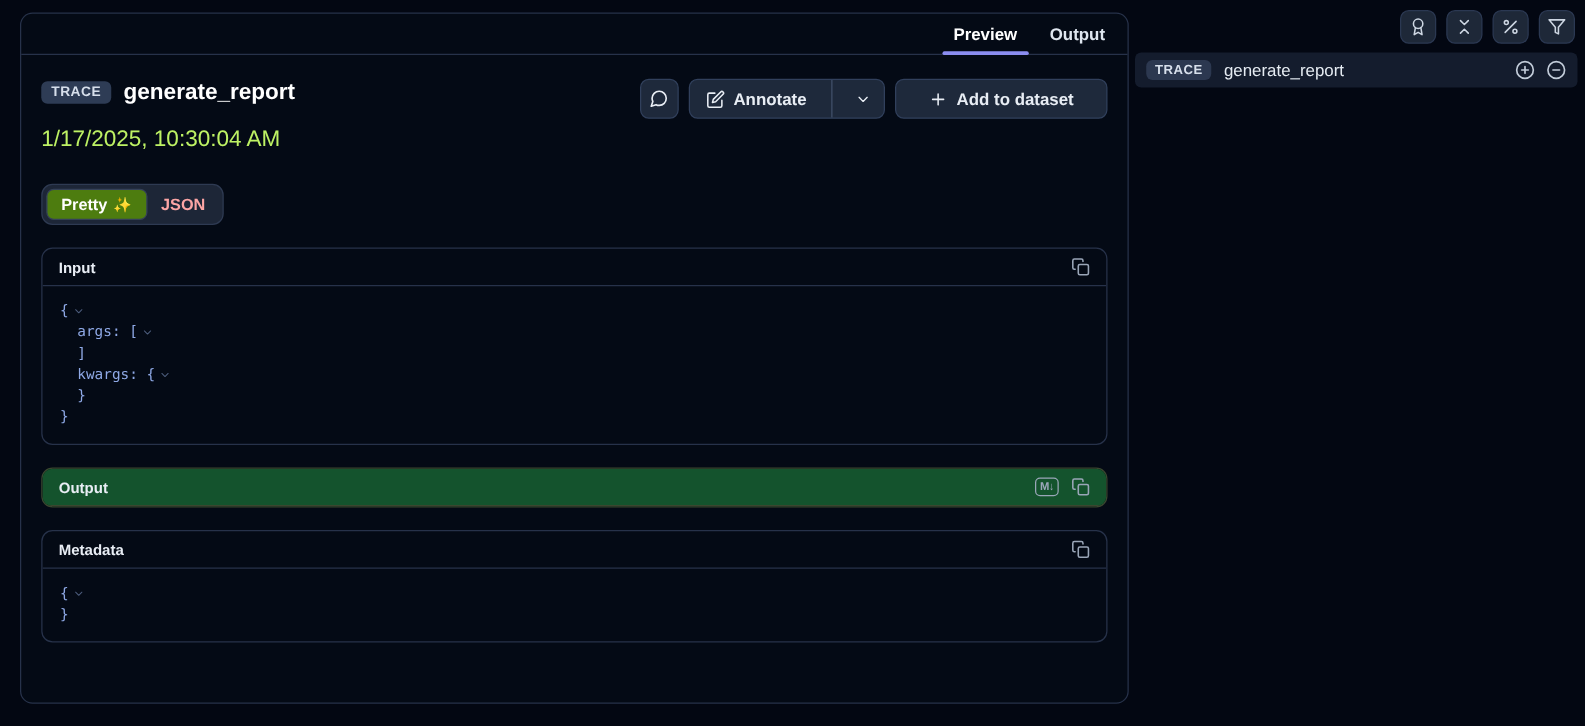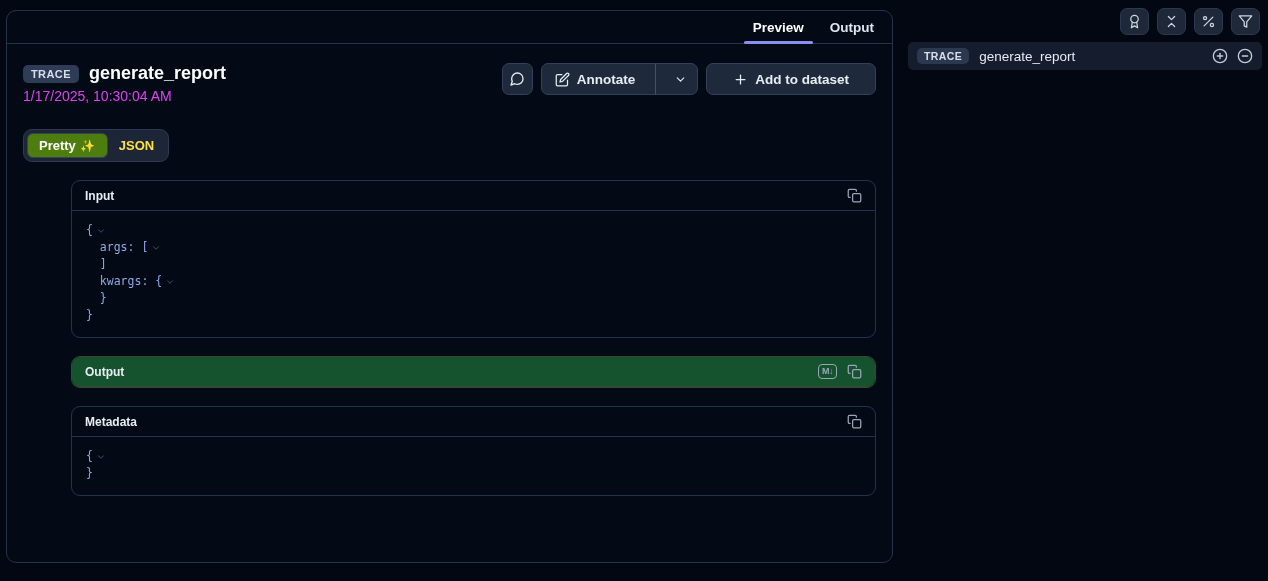--- a/index.html
+++ b/index.html
@@ -3,61 +3,61 @@
 <meta charset="utf-8">
 <style>
   * { margin:0; padding:0; box-sizing:border-box; }
   html,body { width:1268px; height:581px; background:#030712; overflow:hidden;
               font-family:"Liberation Sans", sans-serif; color:#e8edf4; }
 
   svg { display:block; }
   .icon { stroke:currentColor; fill:none; stroke-width:2; stroke-linecap:round; stroke-linejoin:round; }
 
   
-  .main-panel { position:absolute; left:6px; top:10px; width:887px; height:553px;
+  .main-panel { position:absolute; left:16px; top:10px; width:887px; height:553px;
                 border:1px solid #27324a; border-radius:10px; background:#040a15; }
 
   .tabs-header { height:33px; border-bottom:1px solid #27324a; display:flex;
                  justify-content:flex-end; align-items:center; gap:26px; padding-right:18px; }
   .tab { position:relative; font-size:13.5px; font-weight:700; color:#dfe6ef;
          height:33px; display:flex; align-items:center; cursor:pointer; }
   .tab.active { color:#ffffff; }
   .tab.active .tab-underline { position:absolute; left:-9px; right:-9px; bottom:0px;
          height:3px; background:#8b8df0; border-radius:3px; }
 
   .content { padding:0 16px; }
 
   
   .obs-header { margin-top:19px; display:flex; justify-content:space-between; align-items:flex-start; }
   .badge { display:inline-block; background:#2e3c55; color:#d7dfeb; font-size:11px; font-weight:700;
            letter-spacing:.4px; padding:3px 8px; border-radius:5px; }
   .title-row { display:flex; align-items:center; gap:10px; }
   .obs-title { font-size:18px; font-weight:700; color:#ffffff; }
-  .timestamp { margin-top:4px; font-size:14px; color:#d946ef; }
+  .timestamp { margin-top:17px; font-size:18px; color:#bef264; }
 
   .actions { display:flex; gap:8px; align-items:center; }
   .btn { display:flex; align-items:center; gap:7px; height:32px; background:#1e293b;
          border:1px solid #31405c; border-radius:7px; color:#e8edf4; font-size:13.5px;
          font-weight:700; padding:0 26px; cursor:pointer; }
   .btn.icon-only { width:31px; padding:0; justify-content:center; }
   .btn.split { padding:0; }
   .split-main { display:flex; align-items:center; gap:7px; padding:0 13px; height:100%; }
   .split-divider { width:1px; height:100%; background:#41506b; }
   .split-caret { width:34px; height:100%; display:flex; align-items:center; justify-content:center; }
 
   
   .view-toggle { margin-top:25px; display:inline-flex; align-items:center; background:#1d2637;
                  border:1px solid #2e3a52; border-radius:9px; padding:3px; }
-  .seg { font-size:13px; font-weight:700; padding:4px 11px; border-radius:6px; color:#fde047; cursor:pointer; }
+  .seg { font-size:13px; font-weight:700; padding:4px 11px; border-radius:6px; color:#fca5a5; cursor:pointer; }
   .seg.active { background:#4d7c0f; border:1px solid #354158; color:#ffffff;
                 display:flex; align-items:center; gap:5px; }
   .sparkle { font-size:12px; }
 
   
-  .io-panel { margin-top:18px; border:1px solid #27324a; border-radius:9px; overflow:hidden;margin-left:48px; }
+  .io-panel { margin-top:18px; border:1px solid #27324a; border-radius:9px; overflow:hidden; }
   .io-header { display:flex; justify-content:space-between; align-items:center;
                padding:7px 13px; border-bottom:1px solid #27324a; height:30px; }
   .io-label { font-size:12px; font-weight:700; color:#e8edf4; }
   .io-actions { display:flex; align-items:center; gap:10px; color:#9aa6b8; }
   .io-actions .act { cursor:pointer; display:flex; align-items:center; }
 
   .code-body { padding:11px 14px 13px; font-family:"DejaVu Sans Mono", monospace;
                font-size:11.5px; line-height:17px; color:#8fa9e6; }
   .code-line { white-space:pre; display:flex; align-items:center; }
   .chev { color:#4c5c7c; margin-left:3px; cursor:pointer; }

